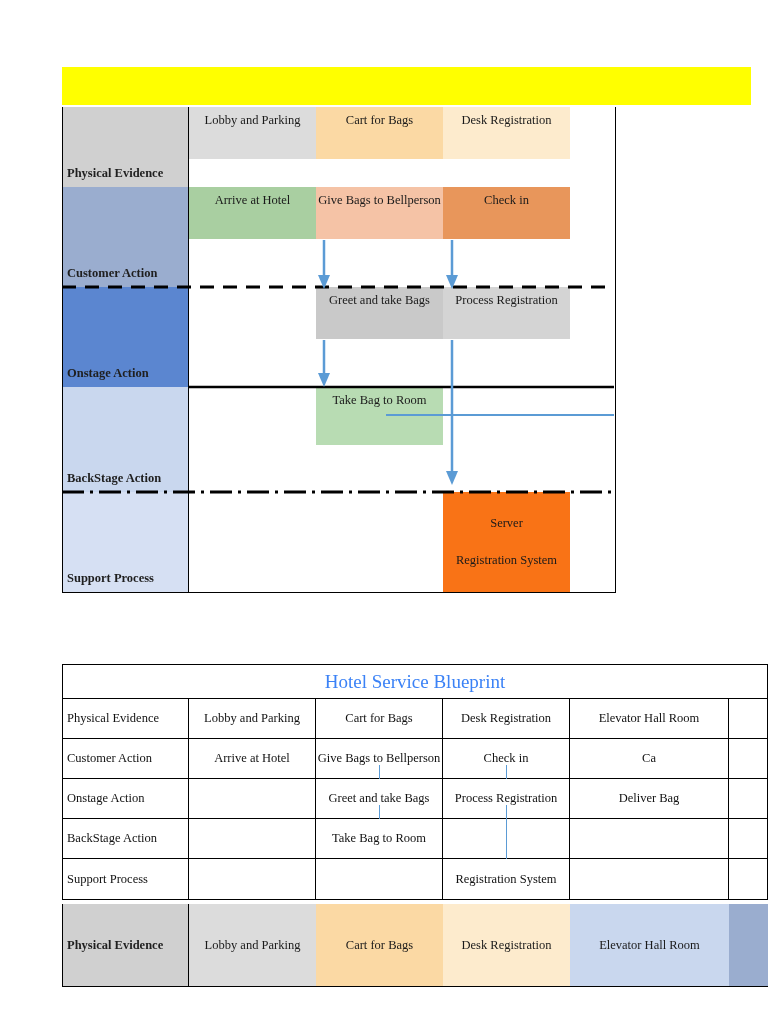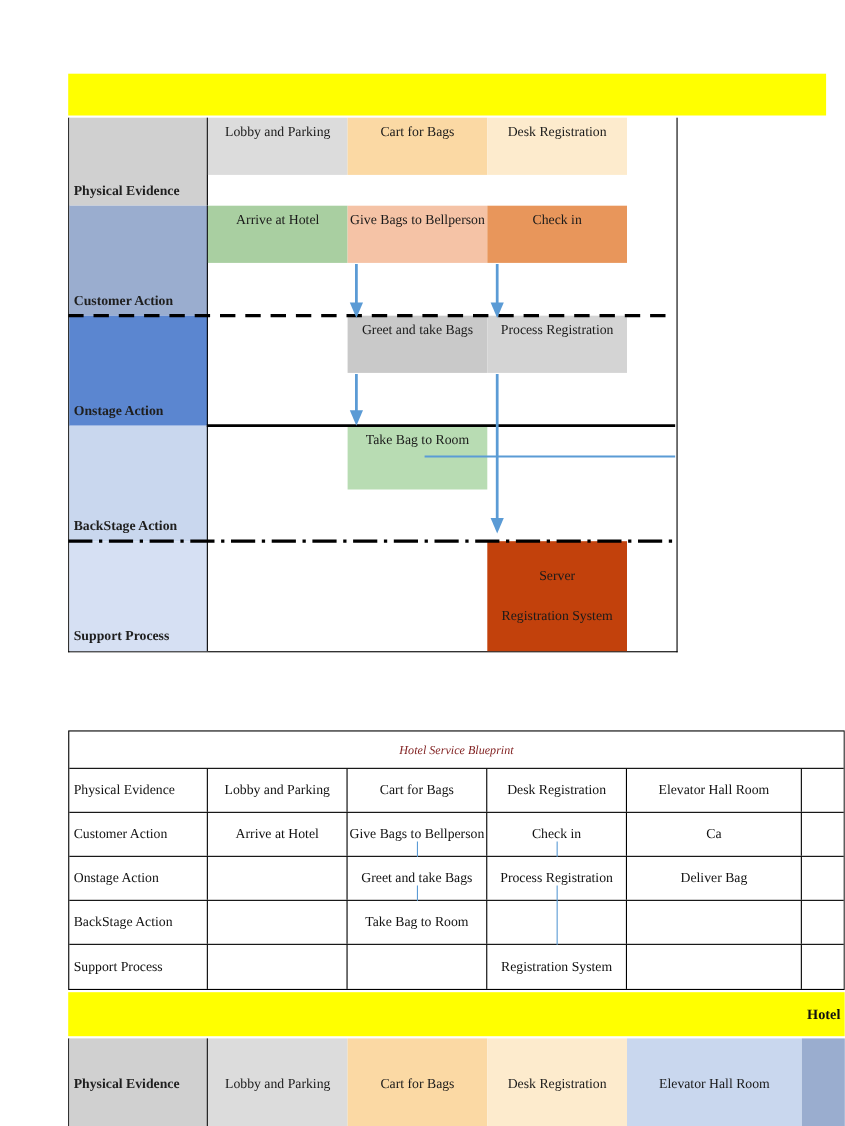--- a/index.html
+++ b/index.html
@@ -93,21 +93,21 @@
   
   .ca1 { background: #a9cfa1; }
   .ca2 { background: #f5c3a6; }
   .ca3 { background: #e8965b; }
   
   .on2 { background: #c9c9c9; }
   .on3 { background: #d4d4d4; }
   
   .bs2 { background: #b8dcb3; }
   
-  .sp3 { background: #c2410c; }
+  .sp3 { background: #f97316; }
 
   
   .bp1-overlay {
     position: absolute;
     left: 0;
     top: 40px;
     width: 552px;
     height: 485px;
     pointer-events: none;
   }
@@ -120,24 +120,23 @@
     width: 706px;
     border: 1px solid #000;
     box-sizing: border-box;
   }
   .bp2-title {
     height: 34px;
     border-bottom: 1px solid #000;
     display: flex;
     align-items: center;
     justify-content: center;
-    font-size: 11px;
-    color: #7f1d1d;
-    box-sizing: border-box;
-    font-style: italic;
+    font-size: 19px;
+    color: #3b82f6;
+    box-sizing: border-box;
   }
   .bp2-row {
     display: flex;
     height: 40px;
     border-bottom: 1px solid #000;
     box-sizing: border-box;
   }
   .bp2-row:last-child { border-bottom: none; }
   .bp2-lab {
     width: 126px;
@@ -394,21 +393,20 @@
     <div class="bp2-lab">Support Process</div>
     <div class="bp2-cell narrow"></div>
     <div class="bp2-cell narrow"></div>
     <div class="bp2-cell narrow">Registration System</div>
     <div class="bp2-cell"></div>
     <div class="bp2-cell"></div>
   </div>
 </div>
 
 <div class="bp3">
-  <div class="bp3-title">Hotel</div>
   <div class="bp3-grid">
     <div class="bp3-row">
       <div class="bp3-lab">Physical Evidence</div>
       <div class="bp3-cells">
         <div class="bp3-cell narrow b3c1">Lobby and Parking</div>
         <div class="bp3-cell narrow b3c2">Cart for Bags</div>
         <div class="bp3-cell narrow b3c3">Desk Registration</div>
         <div class="bp3-cell b3c4">Elevator Hall Room</div>
         <div class="bp3-cell b3c5"></div>
       </div>

